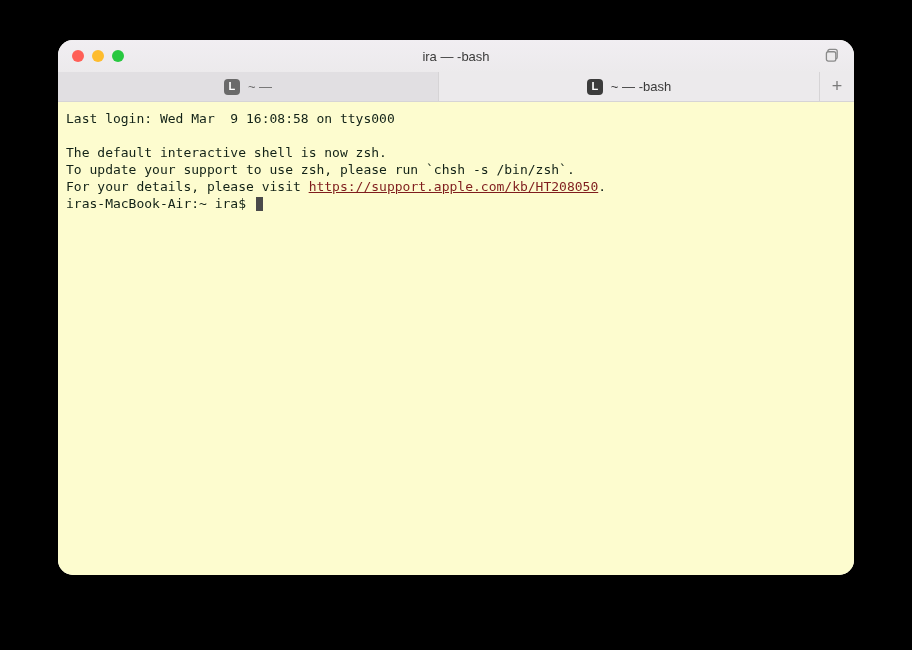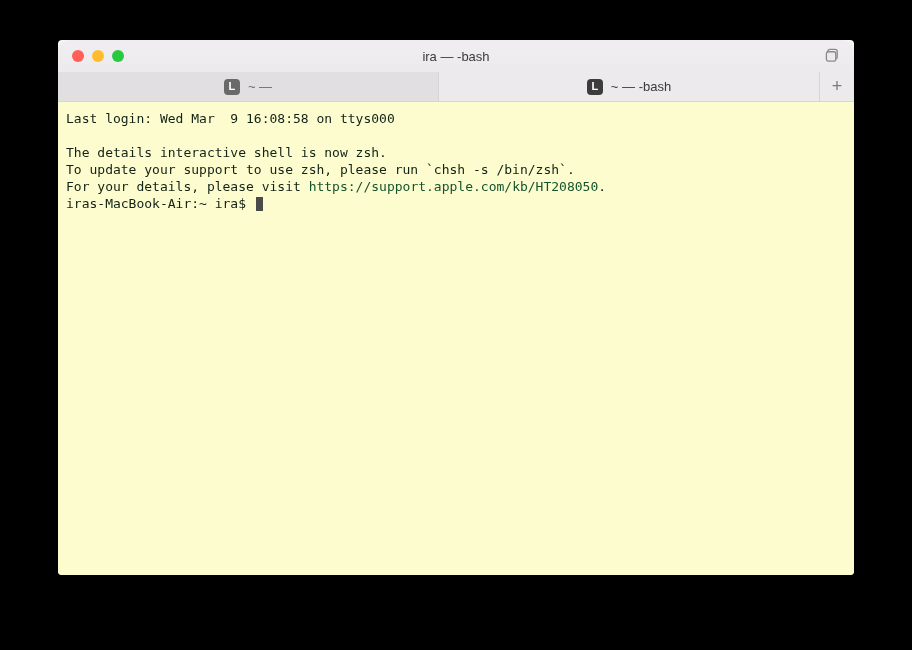--- a/index.html
+++ b/index.html
@@ -10,21 +10,21 @@
       overflow: hidden;
       font-family: -apple-system, BlinkMacSystemFont, "Helvetica Neue", sans-serif;
     }
     .window {
       position: absolute;
       left: 58px;
       top: 40px;
       width: 796px;
       height: 535px;
       background: #fafaf0;
-      border-radius: 4px;
+      border-radius: 15px;
       box-shadow: 0 10px 40px rgba(0,0,0,0.5);
       overflow: hidden;
       display: flex;
       flex-direction: column;
     }
     .titlebar {
       height: 32px;
       background: linear-gradient(#f1eef2, #eceaec);
       display: flex;
       align-items: center;
@@ -110,21 +110,21 @@
       flex: 1;
       background: #fdfccf;
       padding: 8px 8px;
       font-family: "SF Mono", ui-monospace, Menlo, Monaco, monospace;
       font-size: 13px;
       line-height: 17px;
       color: #122217;
       white-space: pre;
       overflow: hidden;
     }
-    .term-link { color: #14532d; }
+    .term-link { color: #7f1d1d; text-decoration: underline; }
     .cursor {
       display: inline-block;
       width: 7px;
       height: 14px;
       background: #4a4a4a;
       vertical-align: text-bottom;
       margin-left: 2px;
     }
   </style>
 </head>
@@ -155,17 +155,17 @@
       <span class="tab-icon">L</span>
       <span>~ — -bash</span>
     </div>
     <div class="newtab">
       <span>+</span>
     </div>
   </div>
 
   <div class="terminal"><span>Last login: Wed Mar  9 16:08:58 on ttys000</span>
 <span></span>
-<span>The details interactive shell is now zsh.</span>
+<span>The default interactive shell is now zsh.</span>
 <span>To update your support to use zsh, please run `chsh -s /bin/zsh`.</span>
 <span>For your details, please visit </span><span class="term-link">https://support.apple.com/kb/HT208050</span><span>.</span>
 <span>iras-MacBook-Air:~ ira$ </span><span class="cursor"></span></div>
 </div>
 
 </body></html>

